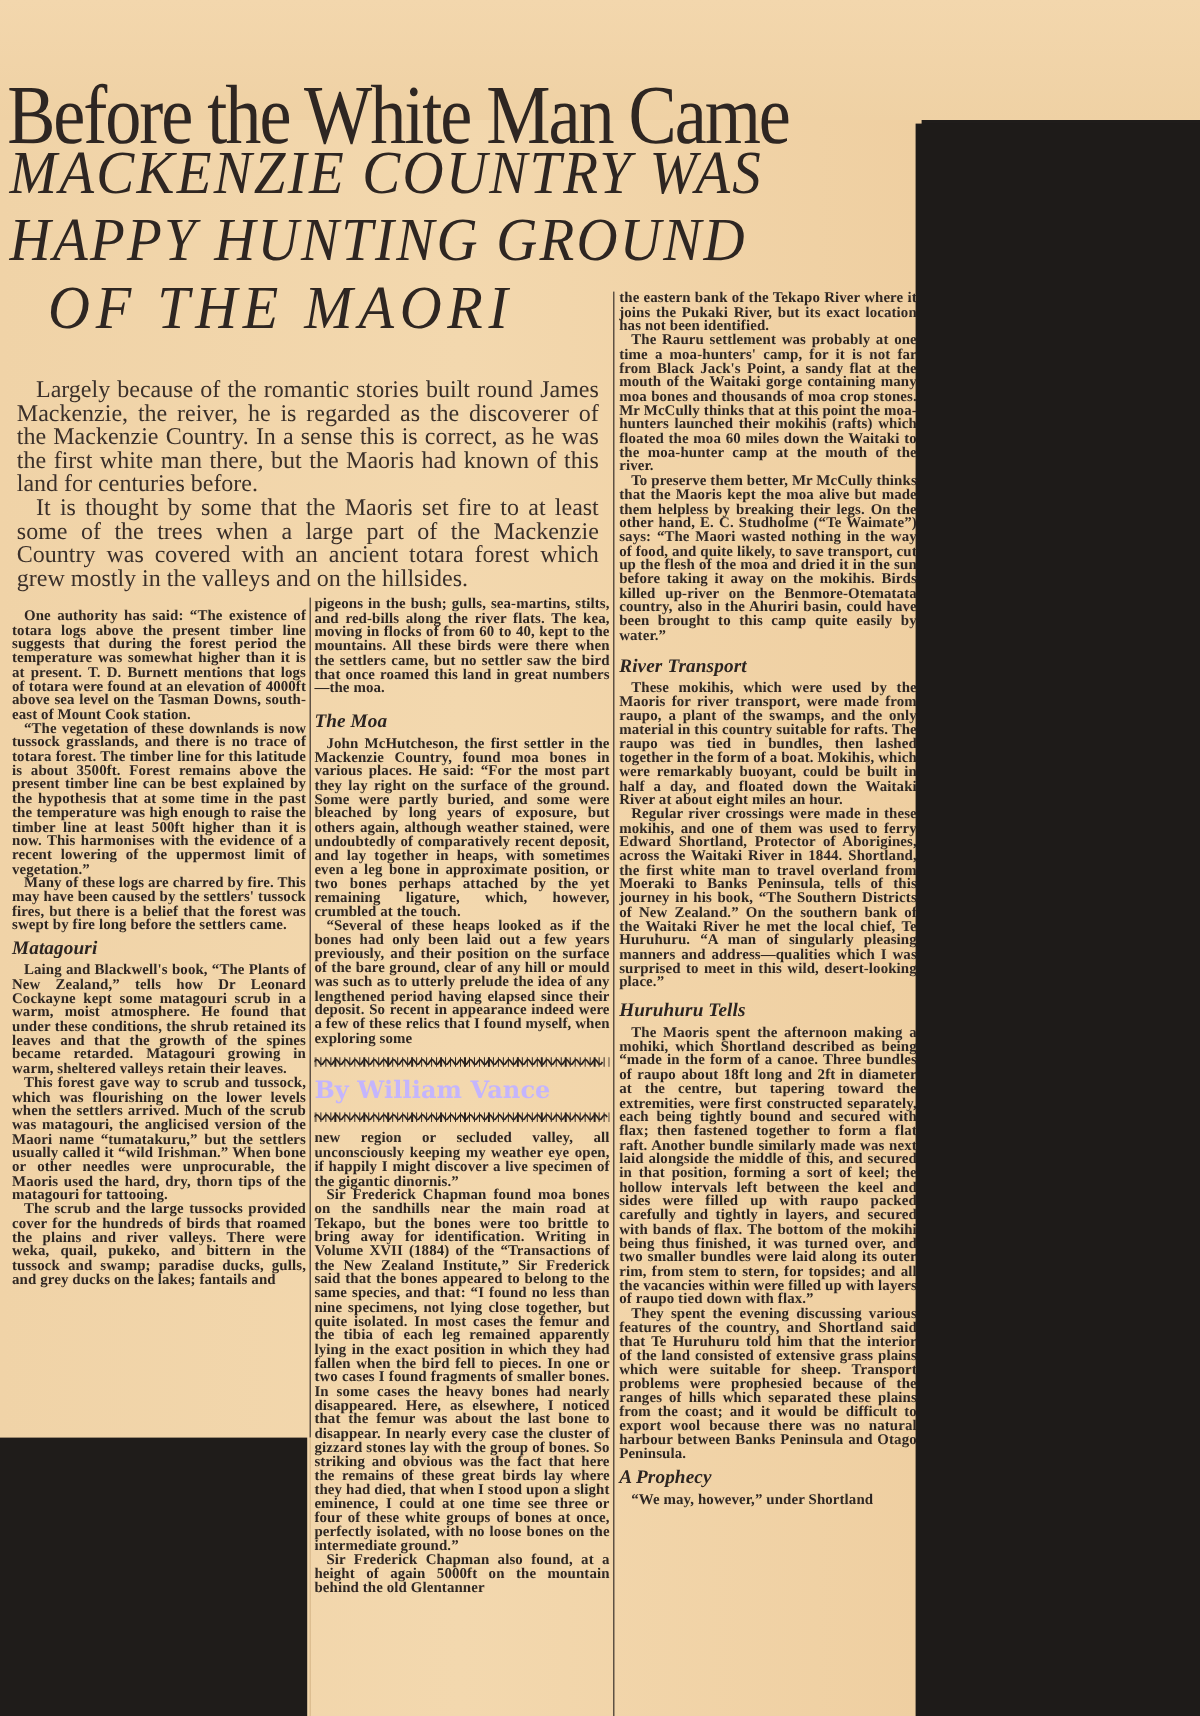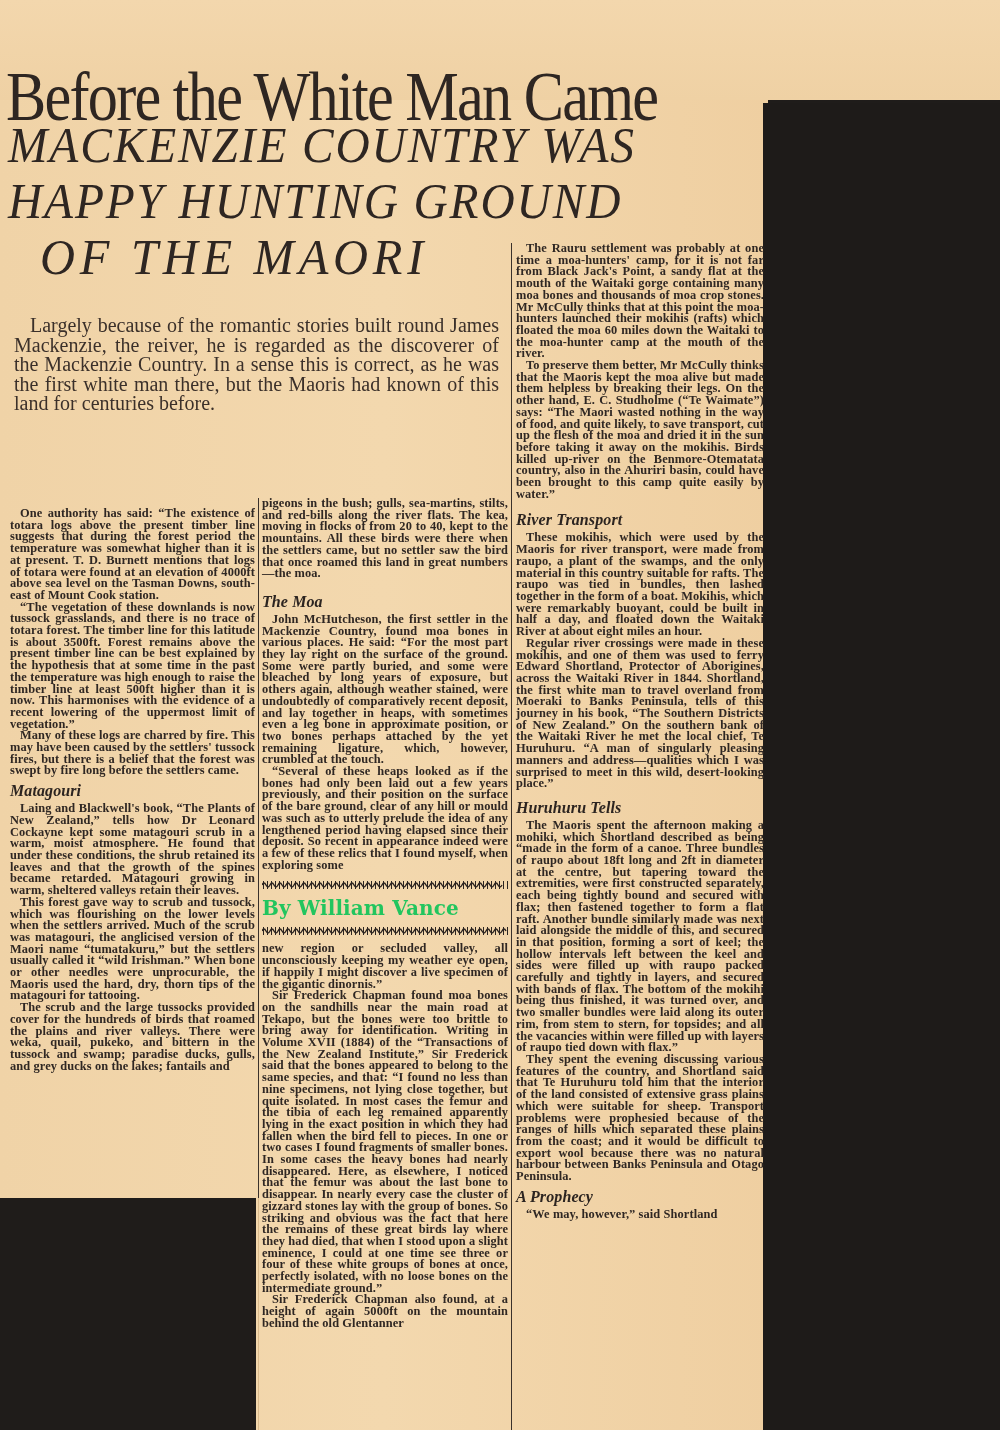--- a/index.html
+++ b/index.html
@@ -19,56 +19,57 @@
   .col{position:absolute;font-family:"Liberation Serif",serif;font-size:12.4px;line-height:11.7px;color:#2f2723;text-align:justify;font-weight:bold;letter-spacing:.1px;}
   .col p{margin:0;text-indent:10px;}
   .col h3{margin:4px 0 2px 0;font-family:"Liberation Serif",serif;font-style:italic;font-weight:bold;font-size:16px;line-height:20px;color:#2c2420;}
   .c1{left:10px;top:508px;width:245px;}
   .c2{left:262px;top:498px;width:246px;}
   .c3{left:516px;top:243px;width:248px;}
   .rule{position:absolute;background:#3a312b;width:1px;}
   .byline-box{margin:10px 0 8px 0;}
   .wavy{height:7px;background:repeating-linear-gradient(90deg,transparent 0 1px,#2c2420 1px 2px,transparent 2px 4px);border-bottom:1px solid transparent;position:relative;}
   .wavy svg{display:block;width:100%;height:7px;}
-  .byline{font-family:"DejaVu Serif",serif;font-weight:bold;font-size:20px;line-height:30px;color:#22c55e;margin:4px 0 4px 0;text-indent:0;}
+  .byline{font-family:"DejaVu Serif",serif;font-weight:bold;font-size:20px;line-height:30px;color:#c4b5fd;margin:4px 0 4px 0;text-indent:0;}
 </style>
 </head>
 <body>
 
 <div class="paper main"></div>
 <div class="paper top"></div>
 <div class="black-right"></div>
 <div class="black-left"></div>
 
 <h1 class="headline">Before the White Man Came</h1>
 
 <div class="deck l1">MACKENZIE COUNTRY WAS</div>
 <div class="deck l2">HAPPY HUNTING GROUND</div>
 <div class="deck l3">OF THE MAORI</div>
 
 <div class="intro">
   <p>Largely because of the romantic stories built round James Mackenzie, the reiver, he is regarded as the discoverer of the Mackenzie Country. In a sense this is correct, as he was the first white man there, but the Maoris had known of this land for centuries before.</p>
+  <p>It is thought by some that the Maoris set fire to at least some of the trees when a large part of the Mackenzie Country was covered with an ancient totara forest which grew mostly in the valleys and on the hillsides.</p>
 </div>
 
 <div class="rule" style="left:258px;top:498px;height:700px;"></div>
 <div class="rule" style="left:258px;top:1198px;height:232px;background:#d8b88a;"></div>
 <div class="rule" style="left:511px;top:243px;height:1187px;"></div>
 
 <div class="col c1">
   <p>One authority has said: “The existence of totara logs above the present timber line suggests that during the forest period the temperature was somewhat higher than it is at present. T. D. Burnett mentions that logs of totara were found at an elevation of 4000ft above sea level on the Tasman Downs, south-east of Mount Cook station.</p>
   <p>“The vegetation of these downlands is now tussock grasslands, and there is no trace of totara forest. The timber line for this latitude is about 3500ft. Forest remains above the present timber line can be best explained by the hypothesis that at some time in the past the temperature was high enough to raise the timber line at least 500ft higher than it is now. This harmonises with the evidence of a recent lowering of the uppermost limit of vegetation.”</p>
   <p>Many of these logs are charred by fire. This may have been caused by the settlers' tussock fires, but there is a belief that the forest was swept by fire long before the settlers came.</p>
   <h3>Matagouri</h3>
   <p>Laing and Blackwell's book, “The Plants of New Zealand,” tells how Dr Leonard Cockayne kept some matagouri scrub in a warm, moist atmosphere. He found that under these conditions, the shrub retained its leaves and that the growth of the spines became retarded. Matagouri growing in warm, sheltered valleys retain their leaves.</p>
   <p>This forest gave way to scrub and tussock, which was flourishing on the lower levels when the settlers arrived. Much of the scrub was matagouri, the anglicised version of the Maori name “tumatakuru,” but the settlers usually called it “wild Irishman.” When bone or other needles were unprocurable, the Maoris used the hard, dry, thorn tips of the matagouri for tattooing.</p>
   <p>The scrub and the large tussocks provided cover for the hundreds of birds that roamed the plains and river valleys. There were weka, quail, pukeko, and bittern in the tussock and swamp; paradise ducks, gulls, and grey ducks on the lakes; fantails and</p>
 </div>
 
 <div class="col c2">
-  <p style="text-indent:0">pigeons in the bush; gulls, sea-martins, stilts, and red-bills along the river flats. The kea, moving in flocks of from 20 to 40, kept to the mountains. All these birds were there when the settlers came, but no settler saw the bird that once roamed this land in great numbers—the moa.</p>
+  <p style="text-indent:0">pigeons in the bush; gulls, sea-martins, stilts, and red-bills along the river flats. The kea, moving in flocks of from 60 to 40, kept to the mountains. All these birds were there when the settlers came, but no settler saw the bird that once roamed this land in great numbers—the moa.</p>
   <h3 style="margin-top:12px">The Moa</h3>
   <p>John McHutcheson, the first settler in the Mackenzie Country, found moa bones in various places. He said: “For the most part they lay right on the surface of the ground. Some were partly buried, and some were bleached by long years of exposure, but others again, although weather stained, were undoubtedly of comparatively recent deposit, and lay together in heaps, with sometimes even a leg bone in approximate position, or two bones perhaps attached by the yet remaining ligature, which, however, crumbled at the touch.</p>
   <p>“Several of these heaps looked as if the bones had only been laid out a few years previously, and their position on the surface of the bare ground, clear of any hill or mould was such as to utterly prelude the idea of any lengthened period having elapsed since their deposit. So recent in appearance indeed were a few of these relics that I found myself, when exploring some</p>
   <div class="byline-box">
     <div class="wavy">
       <svg viewBox="0 0 246 7" preserveAspectRatio="none">
           <path d="M0 4 q2 -4 4 0 t4 0 t4 0 t4 0 t4 0 t4 0 t4 0 t4 0 t4 0 t4 0 t4 0 t4 0 t4 0 t4 0 t4 0 t4 0 t4 0 t4 0 t4 0 t4 0 t4 0 t4 0 t4 0 t4 0 t4 0 t4 0 t4 0 t4 0 t4 0 t4 0 t4 0 t4 0 t4 0 t4 0 t4 0 t4 0 t4 0 t4 0 t4 0 t4 0 t4 0 t4 0 t4 0 t4 0 t4 0 t4 0 t4 0 t4 0 t4 0 t4 0 t4 0 t4 0 t4 0 t4 0 t4 0 t4 0 t4 0 t4 0 t4 0 t4 0" fill="none" stroke="#2c2420" stroke-width="1.4"></path>
         </svg>
     </div>
     <div class="byline">By William Vance</div>
@@ -77,23 +78,24 @@
           <path d="M0 4 q2 -4 4 0 t4 0 t4 0 t4 0 t4 0 t4 0 t4 0 t4 0 t4 0 t4 0 t4 0 t4 0 t4 0 t4 0 t4 0 t4 0 t4 0 t4 0 t4 0 t4 0 t4 0 t4 0 t4 0 t4 0 t4 0 t4 0 t4 0 t4 0 t4 0 t4 0 t4 0 t4 0 t4 0 t4 0 t4 0 t4 0 t4 0 t4 0 t4 0 t4 0 t4 0 t4 0 t4 0 t4 0 t4 0 t4 0 t4 0 t4 0 t4 0 t4 0 t4 0 t4 0 t4 0 t4 0 t4 0 t4 0 t4 0 t4 0 t4 0 t4 0 t4 0" fill="none" stroke="#2c2420" stroke-width="1.4"></path>
         </svg>
     </div>
   </div>
   <p style="text-indent:0">new region or secluded valley, all unconsciously keeping my weather eye open, if happily I might discover a live specimen of the gigantic dinornis.”</p>
   <p>Sir Frederick Chapman found moa bones on the sandhills near the main road at Tekapo, but the bones were too brittle to bring away for identification. Writing in Volume XVII (1884) of the “Transactions of the New Zealand Institute,” Sir Frederick said that the bones appeared to belong to the same species, and that: “I found no less than nine specimens, not lying close together, but quite isolated. In most cases the femur and the tibia of each leg remained apparently lying in the exact position in which they had fallen when the bird fell to pieces. In one or two cases I found fragments of smaller bones. In some cases the heavy bones had nearly disappeared. Here, as elsewhere, I noticed that the femur was about the last bone to disappear. In nearly every case the cluster of gizzard stones lay with the group of bones. So striking and obvious was the fact that here the remains of these great birds lay where they had died, that when I stood upon a slight eminence, I could at one time see three or four of these white groups of bones at once, perfectly isolated, with no loose bones on the intermediate ground.”</p>
   <p>Sir Frederick Chapman also found, at a height of again 5000ft on the mountain behind the old Glentanner</p>
 </div>
 
 <div class="col c3">
+  <p style="text-indent:0">the eastern bank of the Tekapo River where it joins the Pukaki River, but its exact location has not been identified.</p>
   <p>The Rauru settlement was probably at one time a moa-hunters' camp, for it is not far from Black Jack's Point, a sandy flat at the mouth of the Waitaki gorge containing many moa bones and thousands of moa crop stones. Mr McCully thinks that at this point the moa-hunters launched their mokihis (rafts) which floated the moa 60 miles down the Waitaki to the moa-hunter camp at the mouth of the river.</p>
   <p>To preserve them better, Mr McCully thinks that the Maoris kept the moa alive but made them helpless by breaking their legs. On the other hand, E. C. Studholme (“Te Waimate”) says: “The Maori wasted nothing in the way of food, and quite likely, to save transport, cut up the flesh of the moa and dried it in the sun before taking it away on the mokihis. Birds killed up-river on the Benmore-Otematata country, also in the Ahuriri basin, could have been brought to this camp quite easily by water.”</p>
   <h3 style="margin-top:10px">River Transport</h3>
   <p>These mokihis, which were used by the Maoris for river transport, were made from raupo, a plant of the swamps, and the only material in this country suitable for rafts. The raupo was tied in bundles, then lashed together in the form of a boat. Mokihis, which were remarkably buoyant, could be built in half a day, and floated down the Waitaki River at about eight miles an hour.</p>
   <p>Regular river crossings were made in these mokihis, and one of them was used to ferry Edward Shortland, Protector of Aborigines, across the Waitaki River in 1844. Shortland, the first white man to travel overland from Moeraki to Banks Peninsula, tells of this journey in his book, “The Southern Districts of New Zealand.” On the southern bank of the Waitaki River he met the local chief, Te Huruhuru. “A man of singularly pleasing manners and address—qualities which I was surprised to meet in this wild, desert-looking place.”</p>
   <h3 style="margin-top:8px">Huruhuru Tells</h3>
   <p>The Maoris spent the afternoon making a mohiki, which Shortland described as being “made in the form of a canoe. Three bundles of raupo about 18ft long and 2ft in diameter at the centre, but tapering toward the extremities, were first constructed separately, each being tightly bound and secured with flax; then fastened together to form a flat raft. Another bundle similarly made was next laid alongside the middle of this, and secured in that position, forming a sort of keel; the hollow intervals left between the keel and sides were filled up with raupo packed carefully and tightly in layers, and secured with bands of flax. The bottom of the mokihi being thus finished, it was turned over, and two smaller bundles were laid along its outer rim, from stem to stern, for topsides; and all the vacancies within were filled up with layers of raupo tied down with flax.”</p>
   <p>They spent the evening discussing various features of the country, and Shortland said that Te Huruhuru told him that the interior of the land consisted of extensive grass plains which were suitable for sheep. Transport problems were prophesied because of the ranges of hills which separated these plains from the coast; and it would be difficult to export wool because there was no natural harbour between Banks Peninsula and Otago Peninsula.</p>
   <h3 style="">A Prophecy</h3>
-  <p>“We may, however,” said Shortland</p>
+  <p>“We may, however,” under Shortland</p>
 </div>
 
 </body></html>

